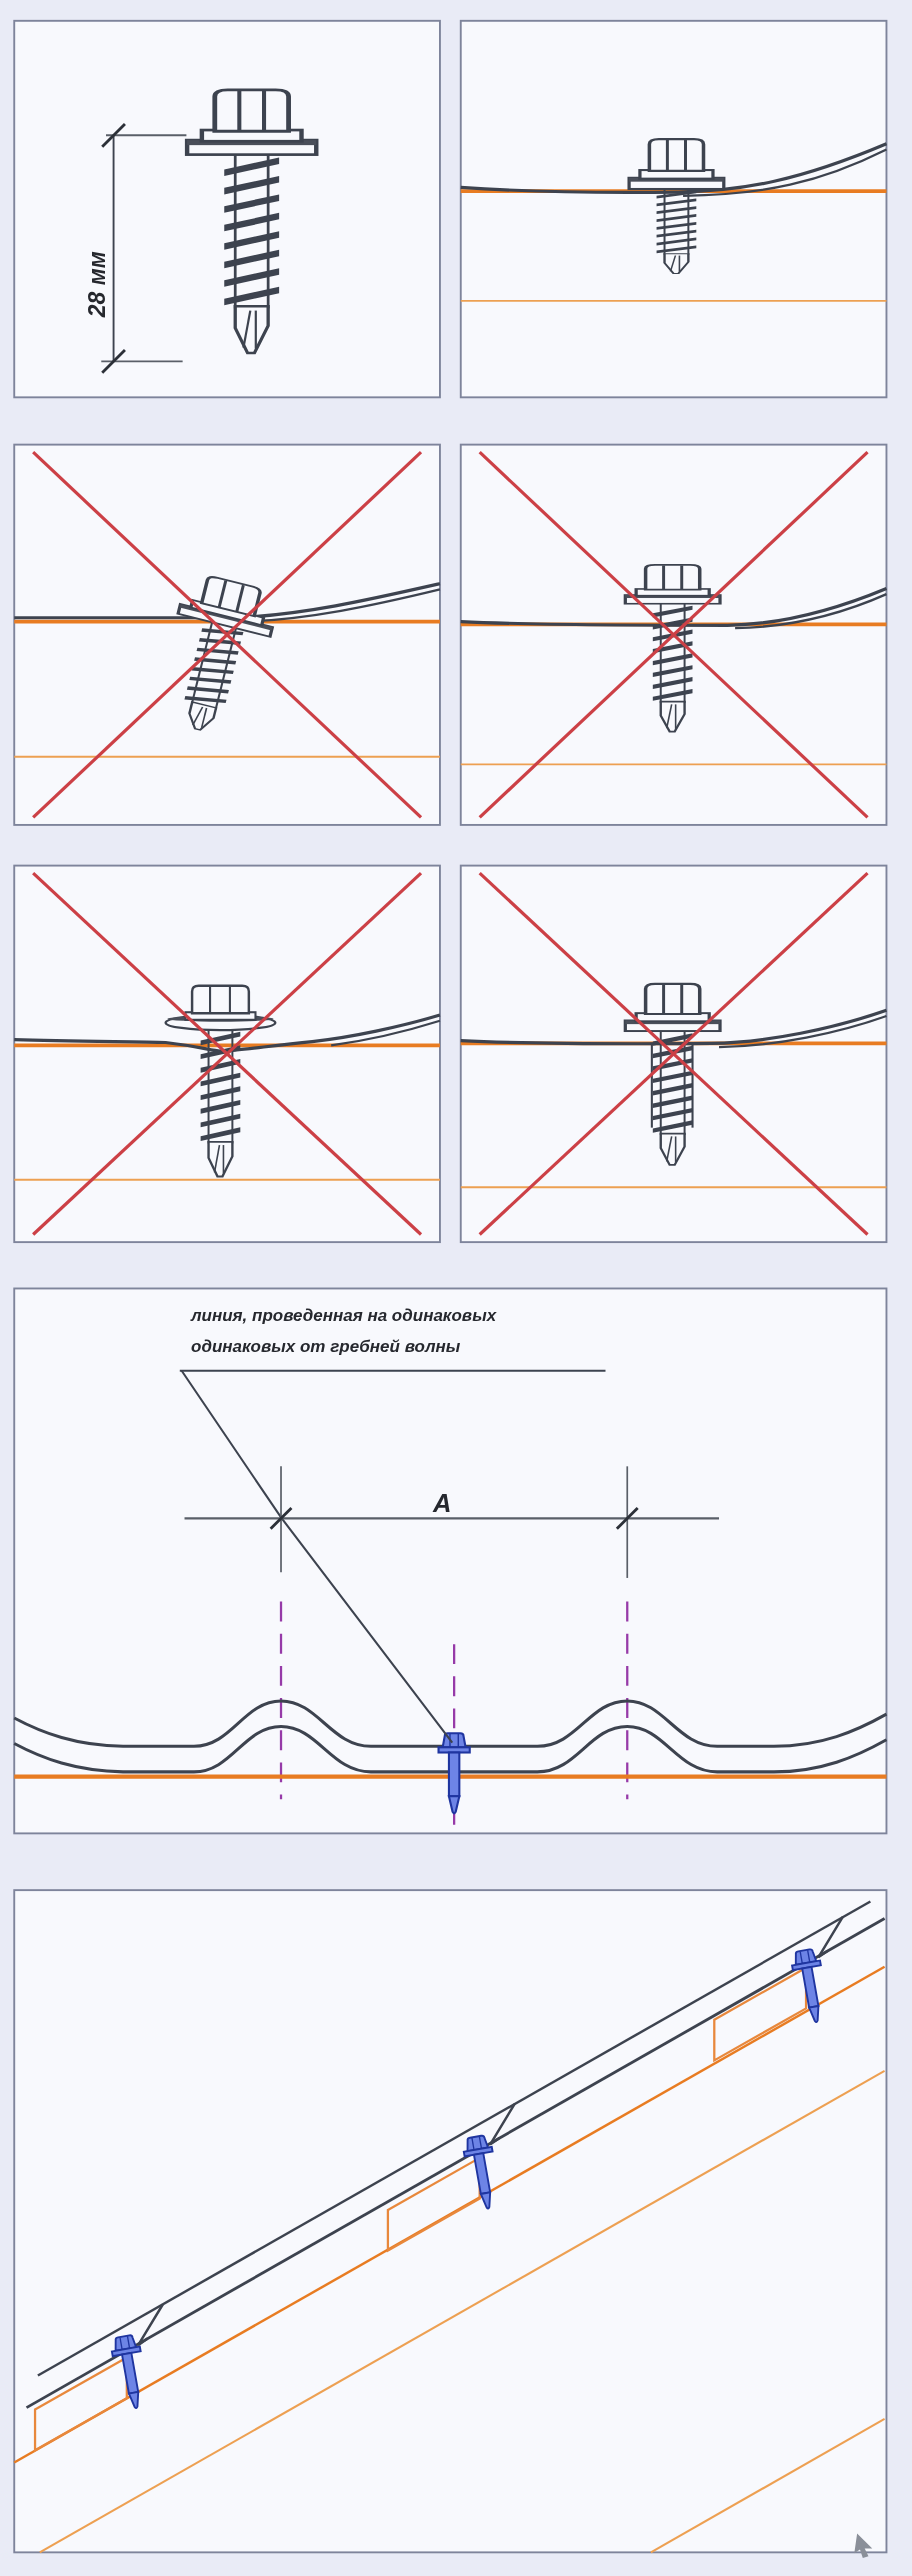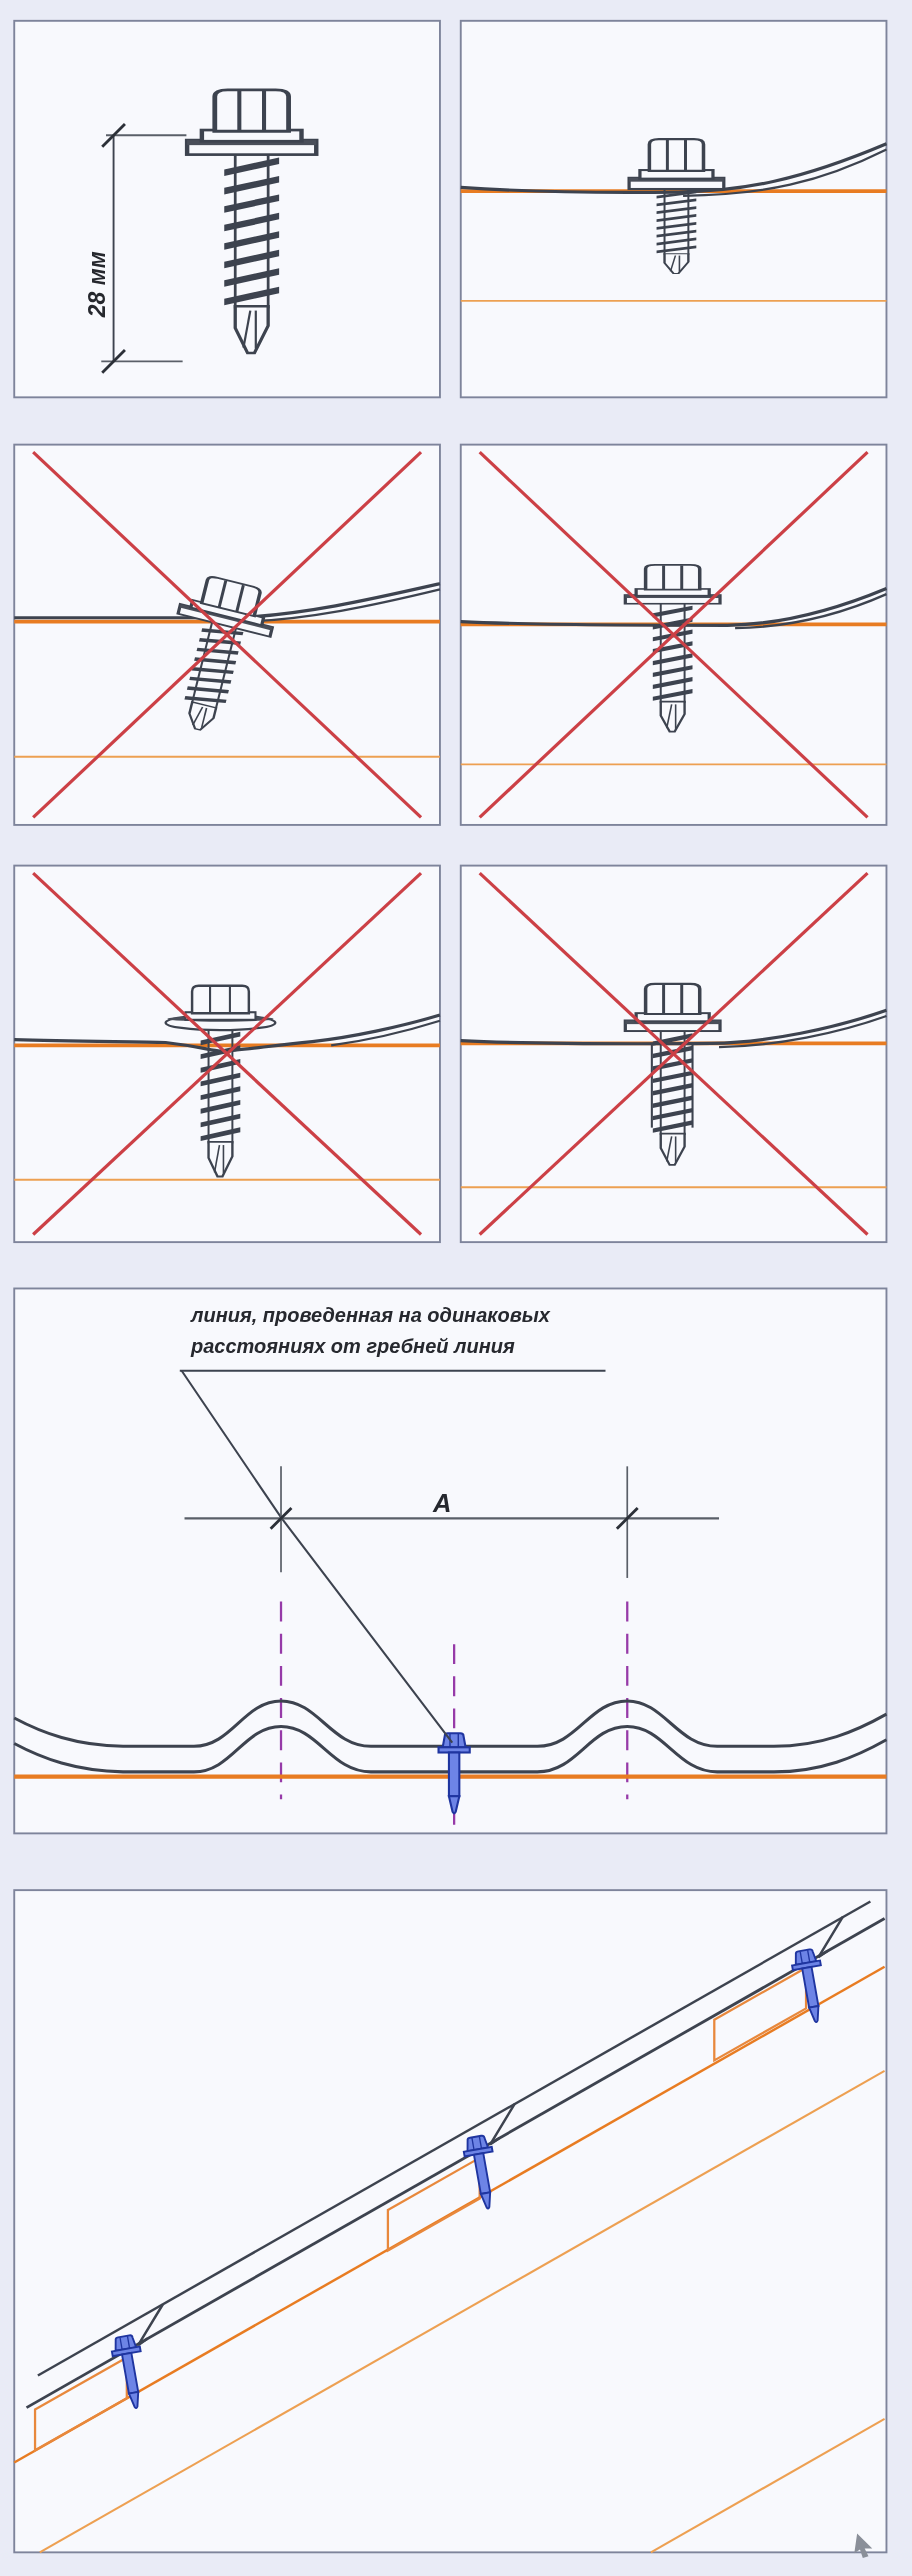--- a/index.html
+++ b/index.html
@@ -1,20 +1,20 @@
 <!DOCTYPE html>
 <html style="font-size:15px"><head>
 <meta charset="utf-8">
 <style>
   html,body{margin:0;padding:0;background:#e9ebf6;}
   #page{position:relative;width:913px;height:2576px;background:#e9ebf6;overflow:hidden;
         font-family:"Liberation Sans",sans-serif;}
   #drawing{position:absolute;left:0;top:0;}
   .txt{position:absolute;color:#26282e;font-weight:bold;font-style:italic;white-space:nowrap;}
-  #ann{left:191px;top:1300px;font-size:20px;line-height:31px;}
+  #ann{left:191px;top:1300px;font-size:17px;line-height:31px;}
   #dimA{left:433px;top:1489px;font-size:25.5px;}
   #dim28{left:38px;top:272px;width:117px;height:24.6px;font-size:23px;text-align:center;
          transform:rotate(-90deg);transform-origin:center;}
 </style>
 </head>
 <body>
 
 <div id="page">
 
 <svg id="drawing" width="913" height="2576" viewBox="0 0 965 2723">
@@ -184,18 +184,18 @@
     <use href="#sBlue" transform="translate(505,2272) rotate(-10)"></use>
     <use href="#sBlue" transform="translate(852,2075) rotate(-10)"></use>
 
     <polygon points="906,2678 922,2694 914,2694 918,2702 912,2704 909,2695 903,2699" fill="#8a8f99"></polygon>
   </g>
 </svg>
 
 <div class="txt" id="dim28">28 мм</div>
 <div class="txt" id="ann">
   <div>линия, проведенная на одинаковых</div>
-  <div>расстояниях от гребней линия</div>
+  <div>одинаковых от гребней волны</div>
 </div>
 <div class="txt" id="dimA">A</div>
 
 </div>
 
 
 </body></html>

